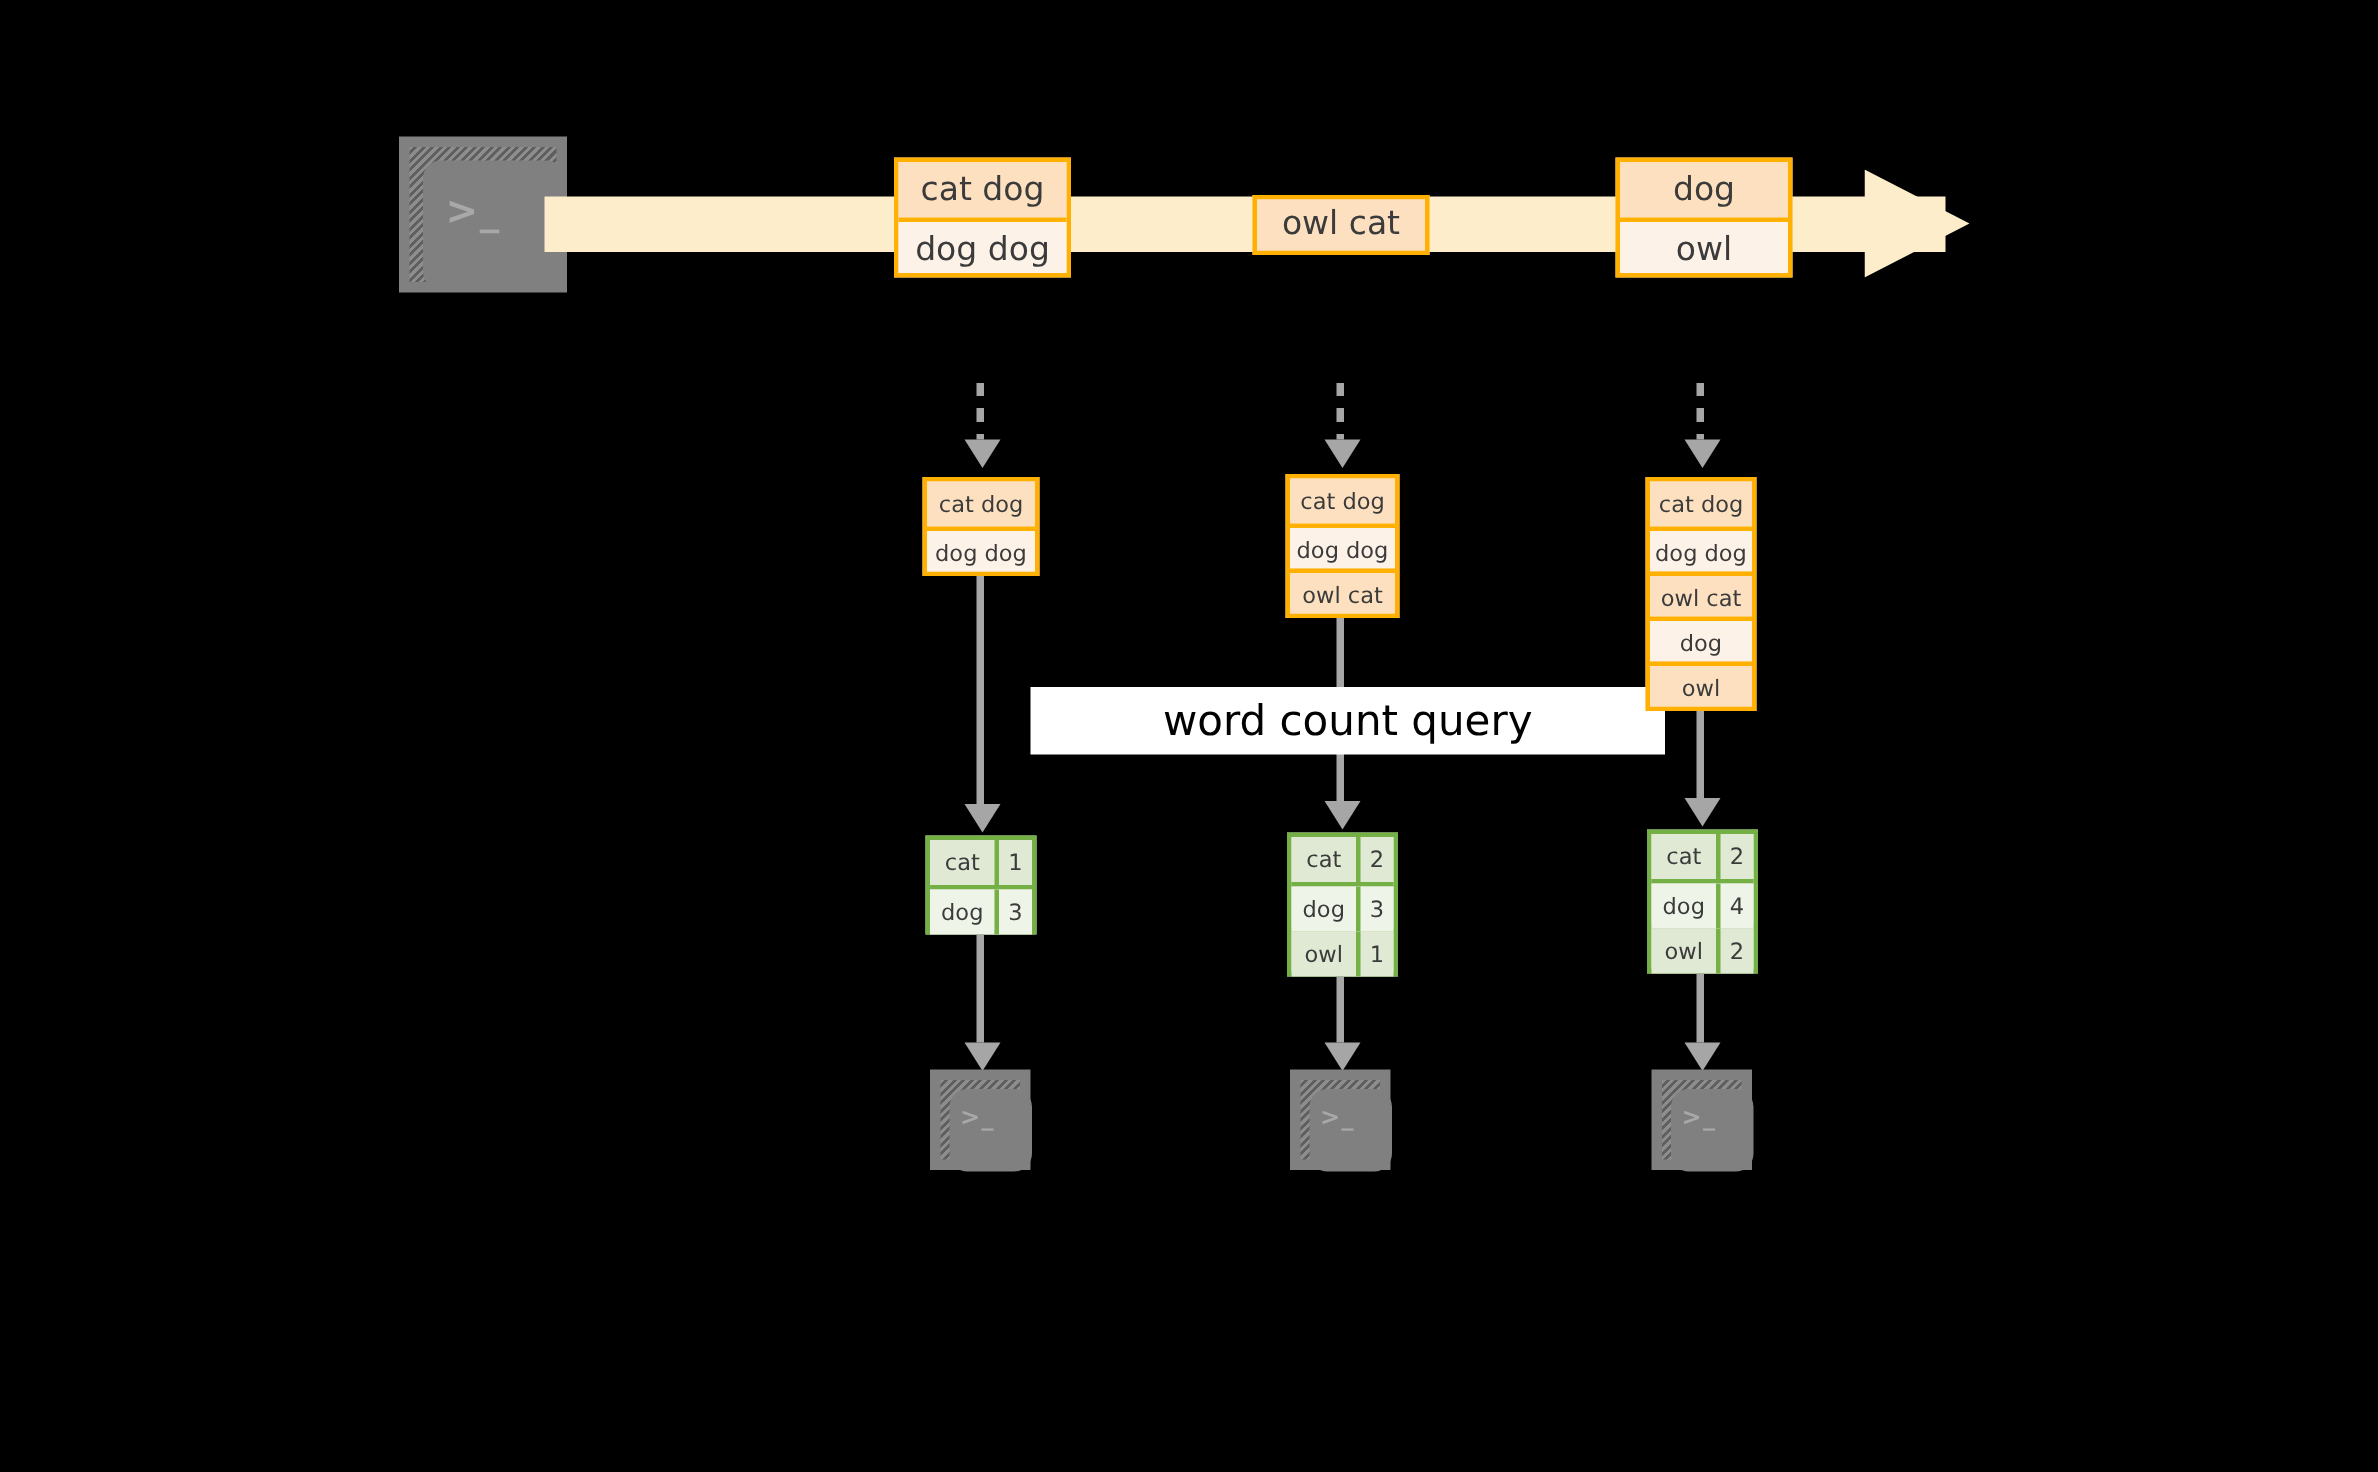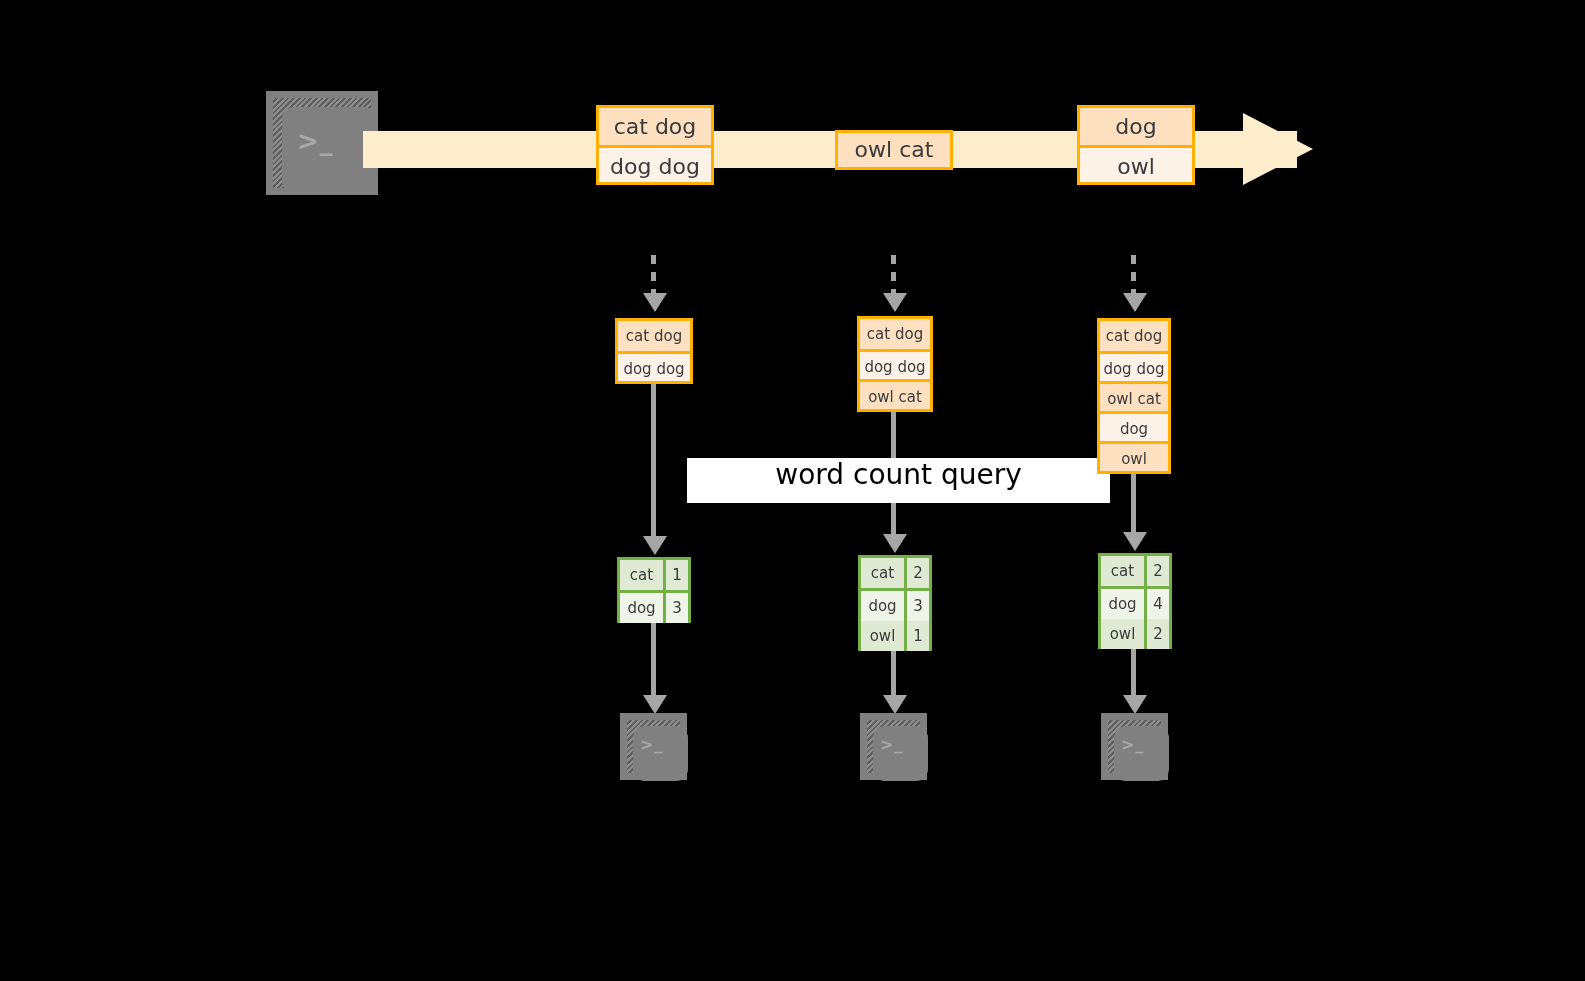--- a/index.html
+++ b/index.html
@@ -44,21 +44,21 @@
   
   .vline{position:absolute;background:#A6A6A6;width:5px;}
   .vdash{position:absolute;width:5px;
         background:repeating-linear-gradient(to bottom,#A6A6A6 0 9px,transparent 9px 17px);}
   .vhead{position:absolute;width:0;height:0;
         border-left:12px solid transparent;border-right:12px solid transparent;
         border-top:19px solid #A6A6A6;}
 
   
   .banner{position:absolute;background:#FFFFFF;color:#000;
-          display:flex;align-items:flex-start;justify-content:center;}
+          display:flex;align-items:center;justify-content:center;}
 </style>
 </head>
 <body>
 
 <div class="canvas">
 
   <div class="term" style="left:266px;top:91px;width:112px;height:104px;">
     <div class="hatch"></div>
     <div class="inner" style="left:9px;top:9px;width:94px;height:86px;"></div>
     <div class="glyph" style="left:24px;top:30px;font-size:26px;">&gt;_</div>

